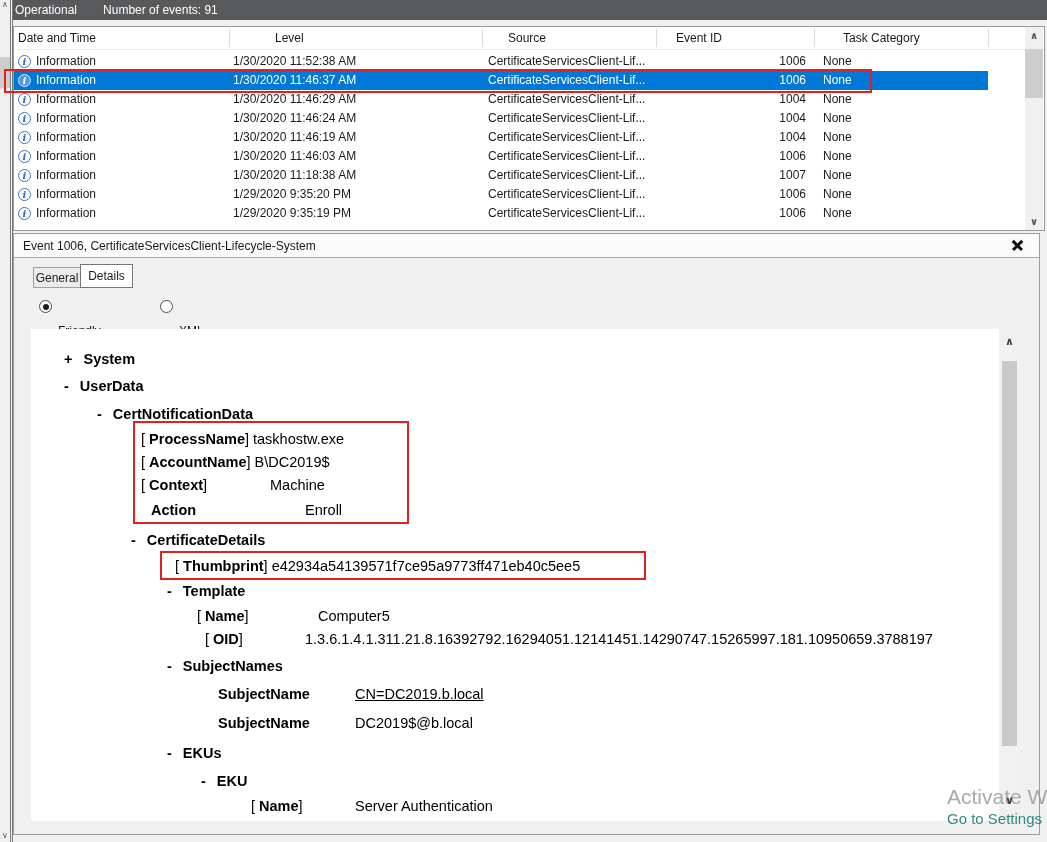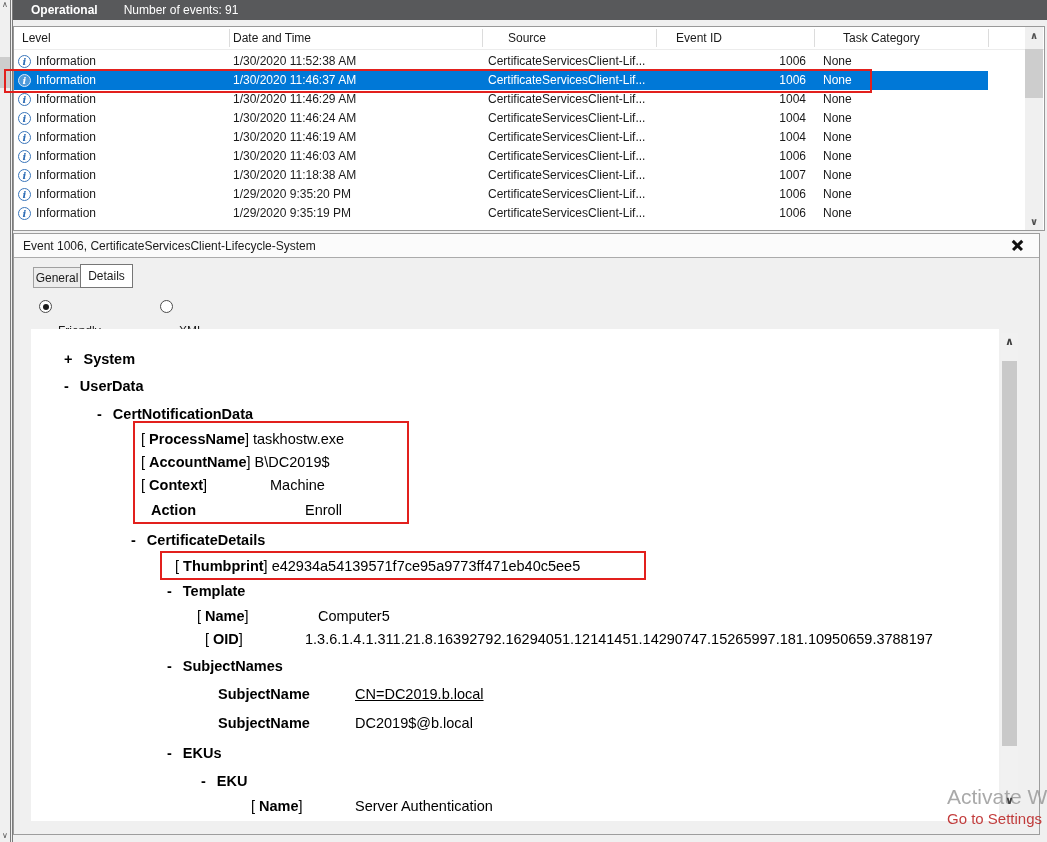--- a/index.html
+++ b/index.html
@@ -2,21 +2,21 @@
 <html><head>
 <meta charset="utf-8">
 <style>
   html,body{margin:0;padding:0;background:#e8e8e8;}
   #root{position:relative;width:1047px;height:842px;background:#f0f0f0;overflow:hidden;
         font-family:"Liberation Sans","DejaVu Sans",sans-serif;color:#1a1a1a;}
 
   
   .topbar{position:absolute;left:13px;top:0;width:1034px;height:20px;background:#58595b;
           color:#fff;font-size:12px;display:flex;align-items:center;}
-  .topbar .logname{font-weight:bold;margin-left:18px;}
+  .topbar .logname{font-weight:normal;margin-left:2px;}
   .topbar .evcount{margin-left:26px;}
 
   
   .left-strip{position:absolute;left:0;top:0;width:10px;height:842px;background:#f0f0f0;}
   .left-strip .chev{position:absolute;left:0;width:10px;text-align:center;color:#555;
           font-family:"DejaVu Sans",sans-serif;font-size:8px;line-height:8px;}
   .left-thumb{position:absolute;left:0;top:57px;width:10px;height:31px;background:#cdcdcd;}
   .pane-border-left{position:absolute;left:10px;top:0;width:3px;height:842px;
           border-left:1px solid #7b7b7b;border-right:1px solid #7b7b7b;background:#f0f0f0;box-sizing:border-box;}
 
@@ -109,43 +109,43 @@
   .det-sb .thumb{position:absolute;left:1px;top:28px;width:15px;height:385px;background:#c9c9c9;}
 
   
   .redbox{position:absolute;border:2px solid #e2201d;background:transparent;z-index:6;pointer-events:none;}
   #rb-row{left:4px;top:69px;width:864px;height:20px;}
   #rb-fields{left:133px;top:421px;width:272px;height:99px;}
   #rb-thumb{left:160px;top:551px;width:482px;height:25px;}
 
   
   .wm1{position:absolute;left:947px;top:785px;font-size:21px;color:#9b9b9b;opacity:.85;z-index:8;white-space:nowrap;}
-  .wm2{position:absolute;left:947px;top:810px;font-size:15px;color:#b91c1c;opacity:.85;z-index:8;white-space:nowrap;}
+  .wm2{position:absolute;left:947px;top:810px;font-size:15px;color:#0f766e;opacity:.85;z-index:8;white-space:nowrap;}
 </style>
 </head>
 <body>
 
 <div id="root">
 
   <div class="left-strip">
     <div class="chev" style="top:1px;">∧</div>
     <div class="left-thumb"></div>
     <div class="chev" style="top:832px;">∨</div>
   </div>
   <div class="pane-border-left"></div>
 
   <div class="topbar">
     <span class="logname">Operational</span>
     <span class="evcount">Number of events: 91</span>
   </div>
 
   <div class="list-pane">
     <div class="lheader">
+      <div class="hc c-date">Date and Time</div>
       <div class="hc c-level">Level</div>
-      <div class="hc c-date">Date and Time</div>
       <div class="hc c-source">Source</div>
       <div class="hc c-eid">Event ID</div>
       <div class="hc c-task">Task Category</div>
       <div class="hsep" style="left:215px;"></div>
       <div class="hsep" style="left:468px;"></div>
       <div class="hsep" style="left:642px;"></div>
       <div class="hsep" style="left:800px;"></div>
       <div class="hsep" style="left:974px;"></div>
     </div>
     <div class="lrows">

